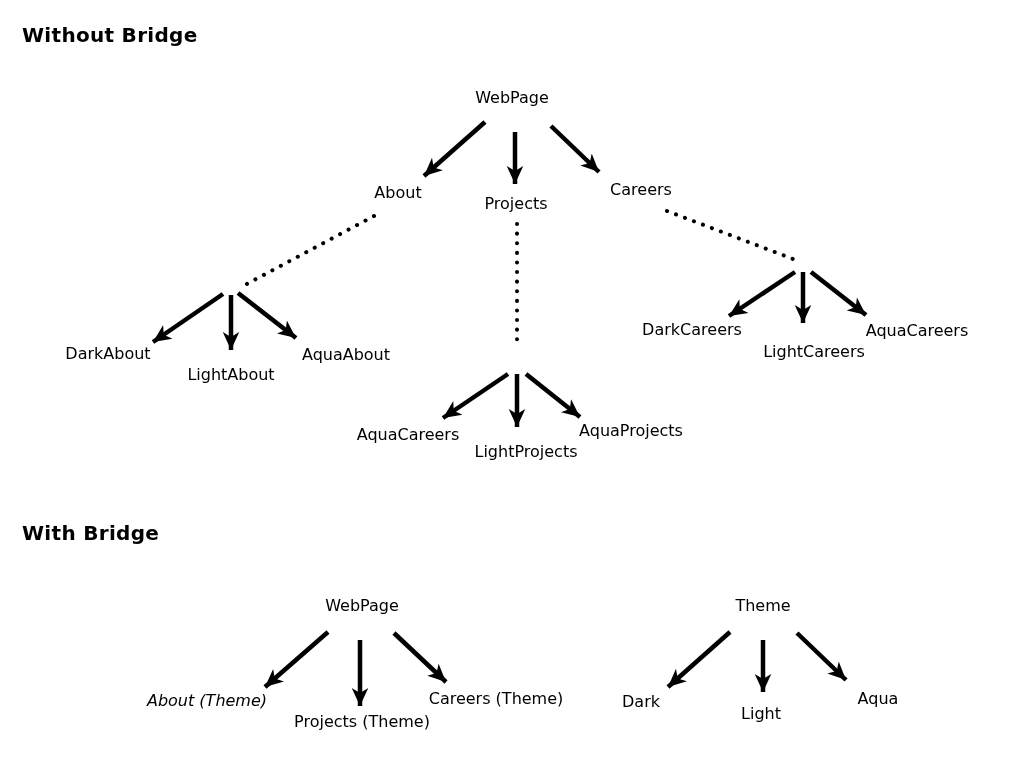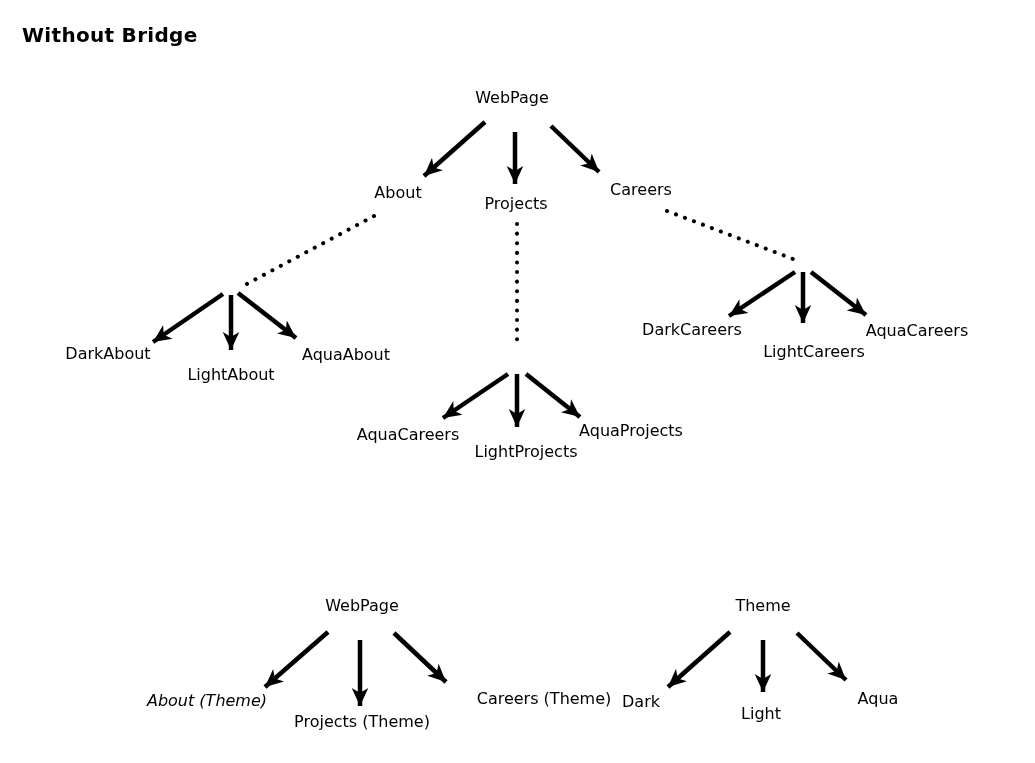--- a/index.html
+++ b/index.html
@@ -86,20 +86,21 @@
     </g>
 
     <g stroke="#000000" stroke-width="4.5" fill="none">
       <line x1="730" y1="632" x2="668" y2="687" marker-end="url(#arrowhead)"></line>
       <line x1="763" y1="640" x2="763" y2="692" marker-end="url(#arrowhead)"></line>
       <line x1="797" y1="633" x2="846" y2="680" marker-end="url(#arrowhead)"></line>
     </g>
   </svg>
 
   <h2 class="section-title" style="left:22px; top:23px;">Without Bridge</h2>
+  <h2 class="section-title" style="left:22px; top:521px;">With Bridge</h2>
 
   <div class="node" style="left:512px; top:98px;">WebPage</div>
   <div class="node" style="left:398px; top:193px;">About</div>
   <div class="node" style="left:516px; top:204px;">Projects</div>
   <div class="node" style="left:641px; top:190px;">Careers</div>
 
   <div class="node" style="left:108px; top:354px;">DarkAbout</div>
   <div class="node" style="left:231px; top:375px;">LightAbout</div>
   <div class="node" style="left:346px; top:355px;">AquaAbout</div>
 
@@ -107,20 +108,20 @@
   <div class="node" style="left:526px; top:452px;">LightProjects</div>
   <div class="node" style="left:631px; top:431px;text-align:right;">AquaProjects</div>
 
   <div class="node" style="left:692px; top:330px;">DarkCareers</div>
   <div class="node" style="left:814px; top:352px;">LightCareers</div>
   <div class="node" style="left:917px; top:331px;text-align:right;">AquaCareers</div>
 
   <div class="node" style="left:362px; top:606px;">WebPage</div>
   <div class="node" style="left:207px; top:701px;font-style:italic;">About (Theme)</div>
   <div class="node" style="left:362px; top:722px;">Projects (Theme)</div>
-  <div class="node" style="left:544px; top:699px;text-align:center;">Careers (Theme)</div>
+  <div class="node" style="left:496px; top:699px;text-align:center;">Careers (Theme)</div>
 
   <div class="node" style="left:763px; top:606px;">Theme</div>
   <div class="node" style="left:641px; top:702px;text-align:right;">Dark</div>
   <div class="node" style="left:761px; top:714px;">Light</div>
   <div class="node" style="left:878px; top:699px;">Aqua</div>
 
 </div>
 
 </body></html>

